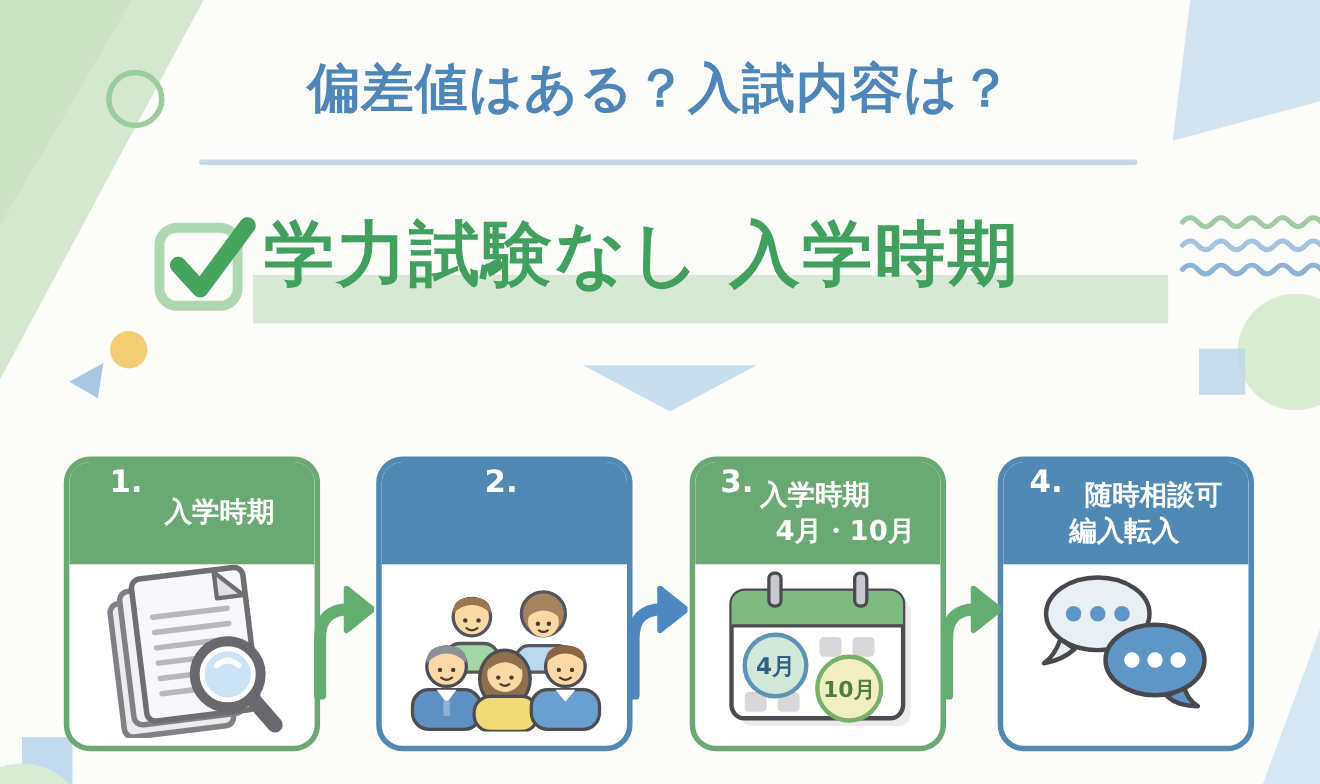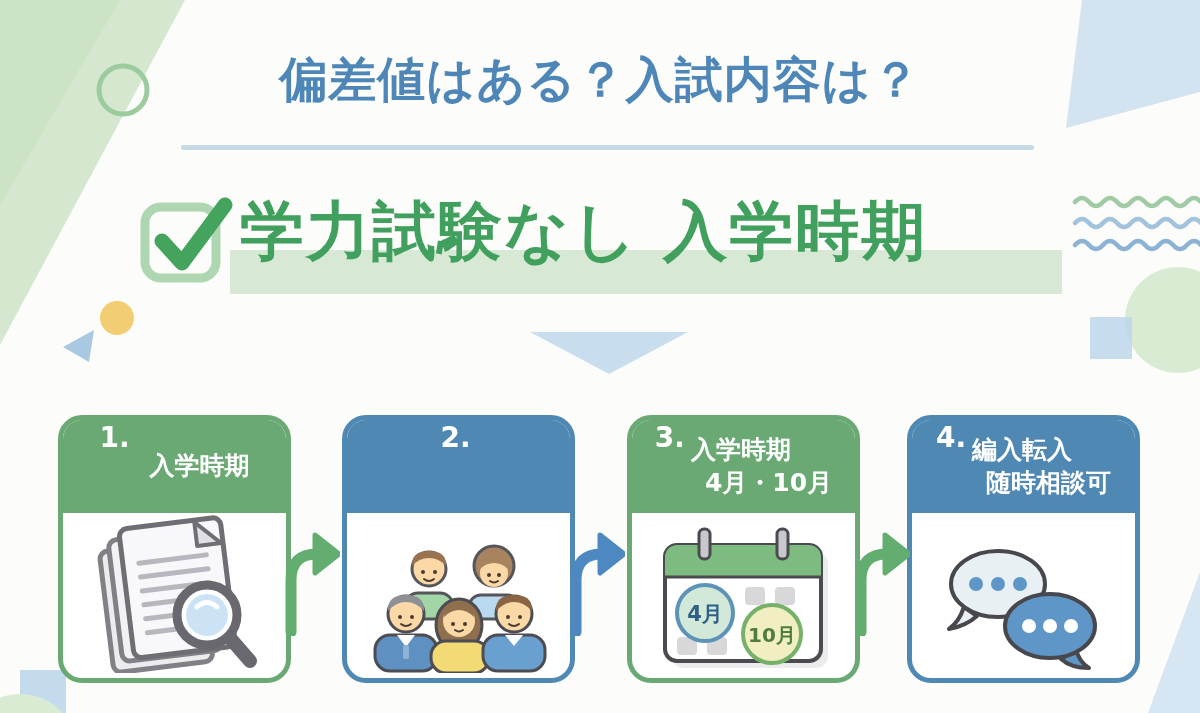--- a/index.html
+++ b/index.html
@@ -55,21 +55,21 @@
   .card--blue .card__header{background:var(--card-blue);}
   .card__header{
     height:93px;display:flex;align-items:center;justify-content:center;
     color:#fff;font-weight:bold;padding:0 8px;
   }
   .card__num{font-size:28px;margin-right:6px;align-self:flex-start;line-height:1.25;}
   .card__lines{font-size:25px;line-height:1.3;text-align:left;}
   .card__lines .line{display:block;}
   .indent2 .line2{padding-left:14px;}
   .card__body{
-    height:160px;display:flex;align-items:flex-end;justify-content:center;
+    height:160px;display:flex;align-items:flex-start;justify-content:center;
   }
   .card1{left:58px;}  .card2{left:342px;}  .card3{left:627px;}  .card4{left:907px;}
 
   .arrow{position:absolute;top:524px;width:58px;height:112px;}
   .arrow1{left:282px;} .arrow2{left:567px;} .arrow3{left:852px;}
 </style>
 </head>
 <body>
 
 <div class="poster">
@@ -226,22 +226,22 @@
           <circle cx="119" cy="113" r="29" fill="#f1efc2" stroke="#76b069" stroke-width="4"></circle>
           <text x="119" y="121" text-anchor="middle" font-size="20" font-weight="bold" fill="#4e7d3c">10月</text>
         </svg>
       </div>
     </div>
 
     <div class="card card--blue card4">
       <div class="card__header indent2">
         <span class="card__num">4.</span>
         <span class="card__lines">
+          <span class="line line2">随時相談可</span>
           <span class="line line1">編入転入</span>
-          <span class="line line2">随時相談可</span>
         </span>
       </div>
       <div class="card__body">
         <svg width="176" height="134" viewBox="0 0 176 134" xmlns="http://www.w3.org/2000/svg">
           <path d="M28 68 q-5,15 -15,22 q17,-3 28,-13 z" fill="#e9f0f4" stroke="#47474d" stroke-width="4" stroke-linejoin="round"></path>
           <ellipse cx="62" cy="45" rx="47" ry="33" fill="#e9f0f4" stroke="#47474d" stroke-width="4"></ellipse>
           <circle cx="40" cy="45" r="7" fill="#5e96c8"></circle>
           <circle cx="62" cy="45" r="7" fill="#5e96c8"></circle>
           <circle cx="84" cy="45" r="7" fill="#5e96c8"></circle>
           <path d="M140 110 q3,13 13,19 q-18,0 -28,-9 z" fill="#5e96c8" stroke="#47474d" stroke-width="4" stroke-linejoin="round"></path>

